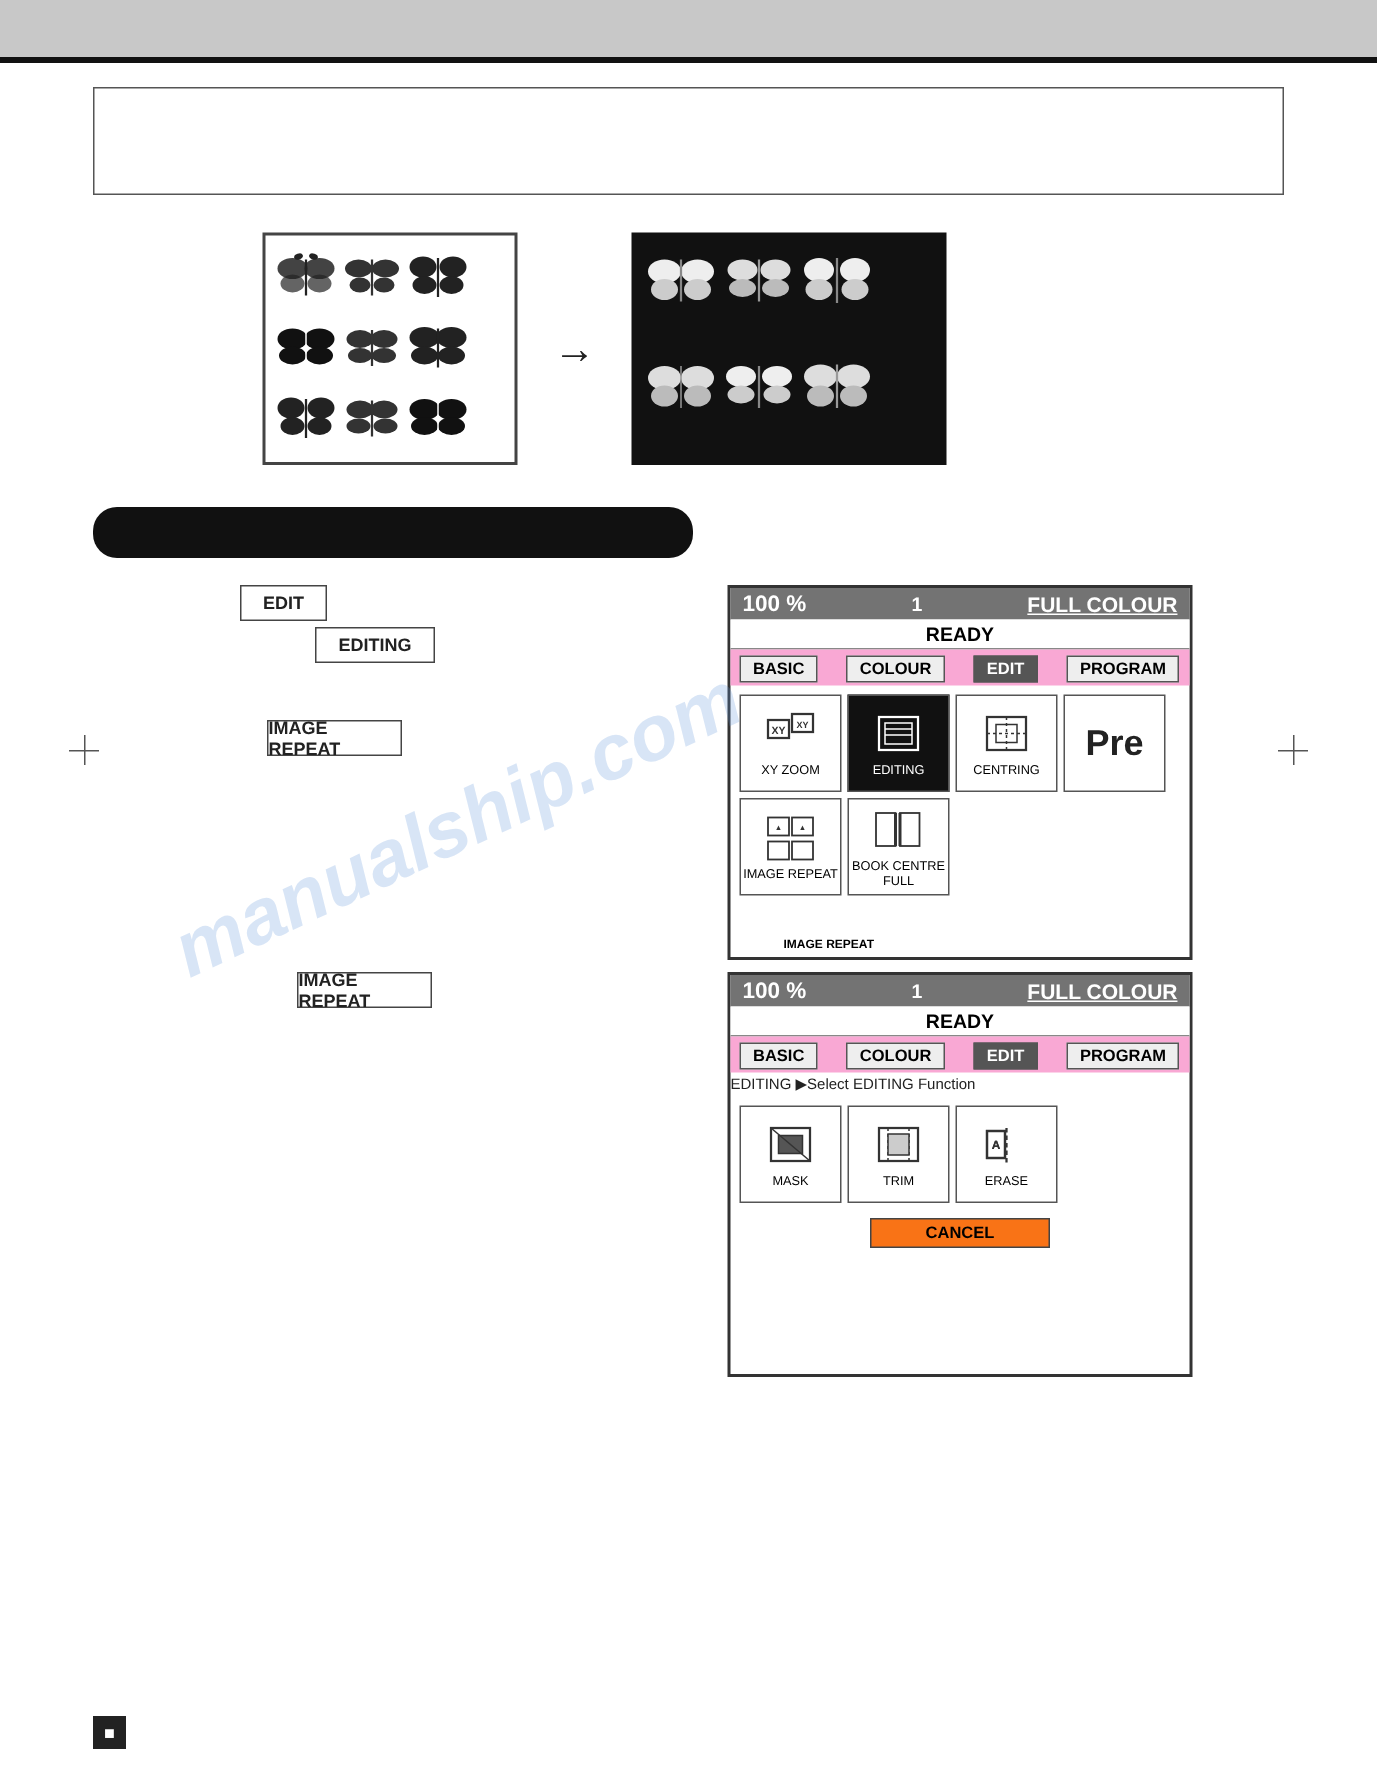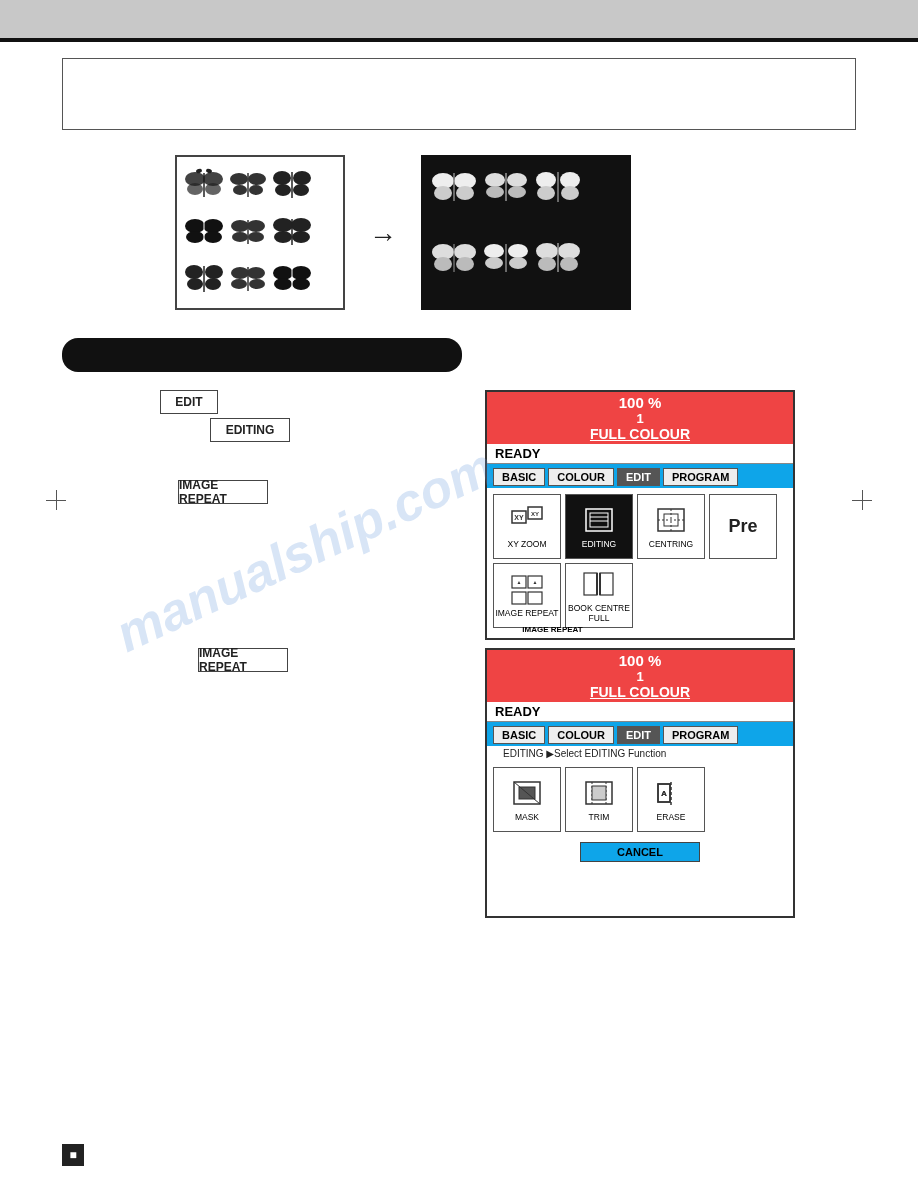--- a/index.html
+++ b/index.html
@@ -147,55 +147,55 @@
     
     .panel-2 {
       top: 648px;
       left: 485px;
       width: 310px;
       height: 270px;
     }
 
     
     .panel-header {
-      background: #ef4444;
+      background: #737373;
       color: #fff;
       display: flex;
       justify-content: space-between;
       align-items: center;
       padding: 2px 8px;
       font-size: 13px;
       font-weight: bold;
-      flex-direction: column;
     }
 
     .panel-header-pct {
       font-size: 15px;
       font-weight: bold;
     }
 
     .panel-header-colour {
       font-size: 14px;
       text-decoration: underline;
     }
 
     .panel-ready {
       background: #fff;
       padding: 2px 8px;
       font-size: 13px;
       font-weight: bold;
       border-bottom: 1px solid #888;
+      text-align: center;
     }
 
     
     .panel-tabs {
       display: flex;
-      gap: 3px;
+      gap: 19px;
       padding: 4px 6px 2px 6px;
-      background: #0ea5e9;
+      background: #f9a8d4;
     }
 
     .panel-tab {
       border: 1.5px solid #555;
       background: #eee;
       padding: 2px 8px;
       font-size: 11px;
       font-weight: bold;
       cursor: pointer;
     }
@@ -243,29 +243,29 @@
     .icon-label {
       font-size: 8.5px;
       font-weight: normal;
       text-align: center;
       color: inherit;
     }
 
     
     .editing-subtitle {
       font-size: 10px;
-      padding: 2px 16px;
+      padding: 2px 0;
       color: #222;
     }
 
     
     .cancel-btn {
       margin: 4px 6px;
       border: 1.5px solid #444;
-      background: #0ea5e9;
+      background: #f97316;
       padding: 3px 36px;
       font-size: 11px;
       font-weight: bold;
       display: inline-block;
       cursor: pointer;
     }
 
     
     .page-num-box {
       position: absolute;
@@ -538,21 +538,21 @@
       <svg width="34" height="32" viewBox="0 0 34 32">
           <rect x="4" y="4" width="26" height="22" fill="none" stroke="#333" stroke-width="1.5"></rect>
           <line x1="17" y1="4" x2="17" y2="26" stroke="#333" stroke-width="1" stroke-dasharray="2,2"></line>
           <line x1="4" y1="15" x2="30" y2="15" stroke="#333" stroke-width="1" stroke-dasharray="2,2"></line>
           <rect x="10" y="9" width="14" height="12" fill="none" stroke="#333" stroke-width="1"></rect>
         </svg>
       <span class="icon-label">CENTRING</span>
     </div>
 
     <div class="panel-icon-item pre-box">
-      <span style="font-size:18px;font-weight:bold;color:#222;">Pre</span>
+      <span style="font-size:24px;font-weight:bold;color:#222;">Pre</span>
     </div>
 
     <div class="panel-icon-item">
       <svg width="34" height="32" viewBox="0 0 34 32">
           <rect x="2" y="2" width="14" height="12" fill="none" stroke="#333" stroke-width="1.2"></rect>
           <rect x="18" y="2" width="14" height="12" fill="none" stroke="#333" stroke-width="1.2"></rect>
           <rect x="2" y="18" width="14" height="12" fill="none" stroke="#333" stroke-width="1.2"></rect>
           <rect x="18" y="18" width="14" height="12" fill="none" stroke="#333" stroke-width="1.2"></rect>
           <text x="9" y="10" font-size="5" fill="#333" text-anchor="middle">▲</text>
           <text x="25" y="10" font-size="5" fill="#333" text-anchor="middle">▲</text>

